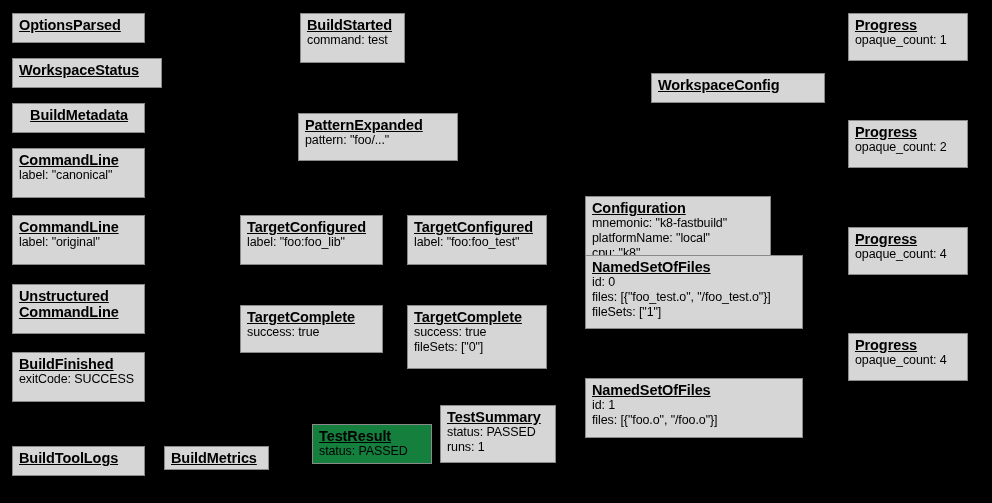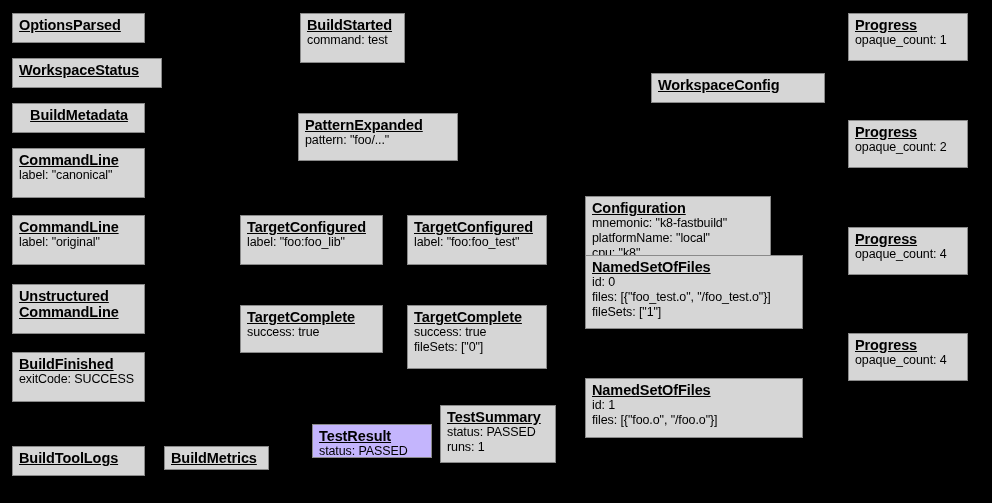--- a/index.html
+++ b/index.html
@@ -119,21 +119,21 @@
         <span class="node-field">success: true</span>
       </span>
     </div>
     <div class="node" style="left: 407px; top: 305px; width: 140px; height: 64px; background: rgb(214, 214, 214); border-color: rgb(138, 138, 138); color: rgb(0, 0, 0);">
       <span class="node-title">TargetComplete</span>
       <span class="node-fields">
         <span class="node-field">success: true</span>
         <span class="node-field">fileSets: ["0"]</span>
       </span>
     </div>
-    <div class="node" style="left: 312px; top: 424px; width: 120px; height: 34px; background: #c4b5fd; border-color: rgb(138, 138, 138); color: rgb(0, 0, 0);">
+    <div class="node" style="left: 312px; top: 424px; width: 120px; height: 40px; background: #15803d; border-color: rgb(138, 138, 138); color: rgb(0, 0, 0);">
       <span class="node-title">TestResult</span>
       <span class="node-fields">
         <span class="node-field">status: PASSED</span>
       </span>
     </div>
     <div class="node" style="left: 440px; top: 405px; width: 116px; height: 58px; background: rgb(214, 214, 214); border-color: rgb(138, 138, 138); color: rgb(0, 0, 0);">
       <span class="node-title">TestSummary</span>
       <span class="node-fields">
         <span class="node-field">status: PASSED</span>
         <span class="node-field">runs: 1</span>

